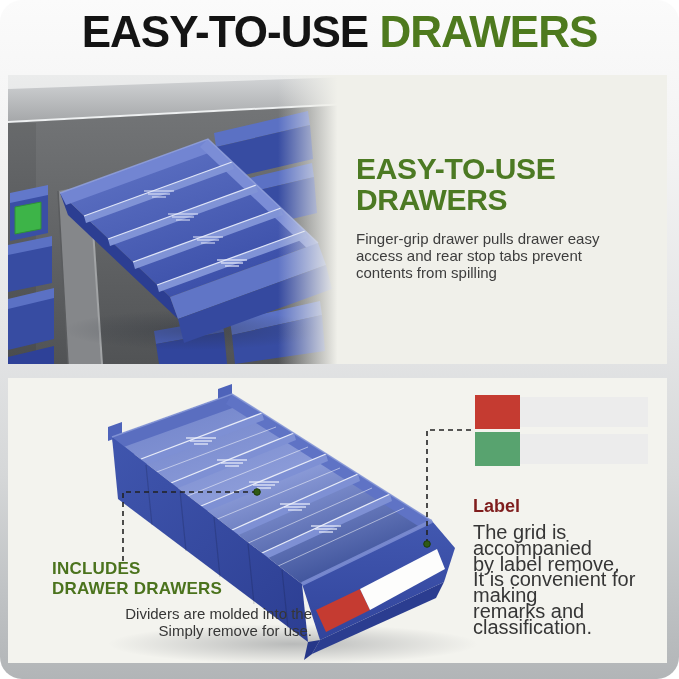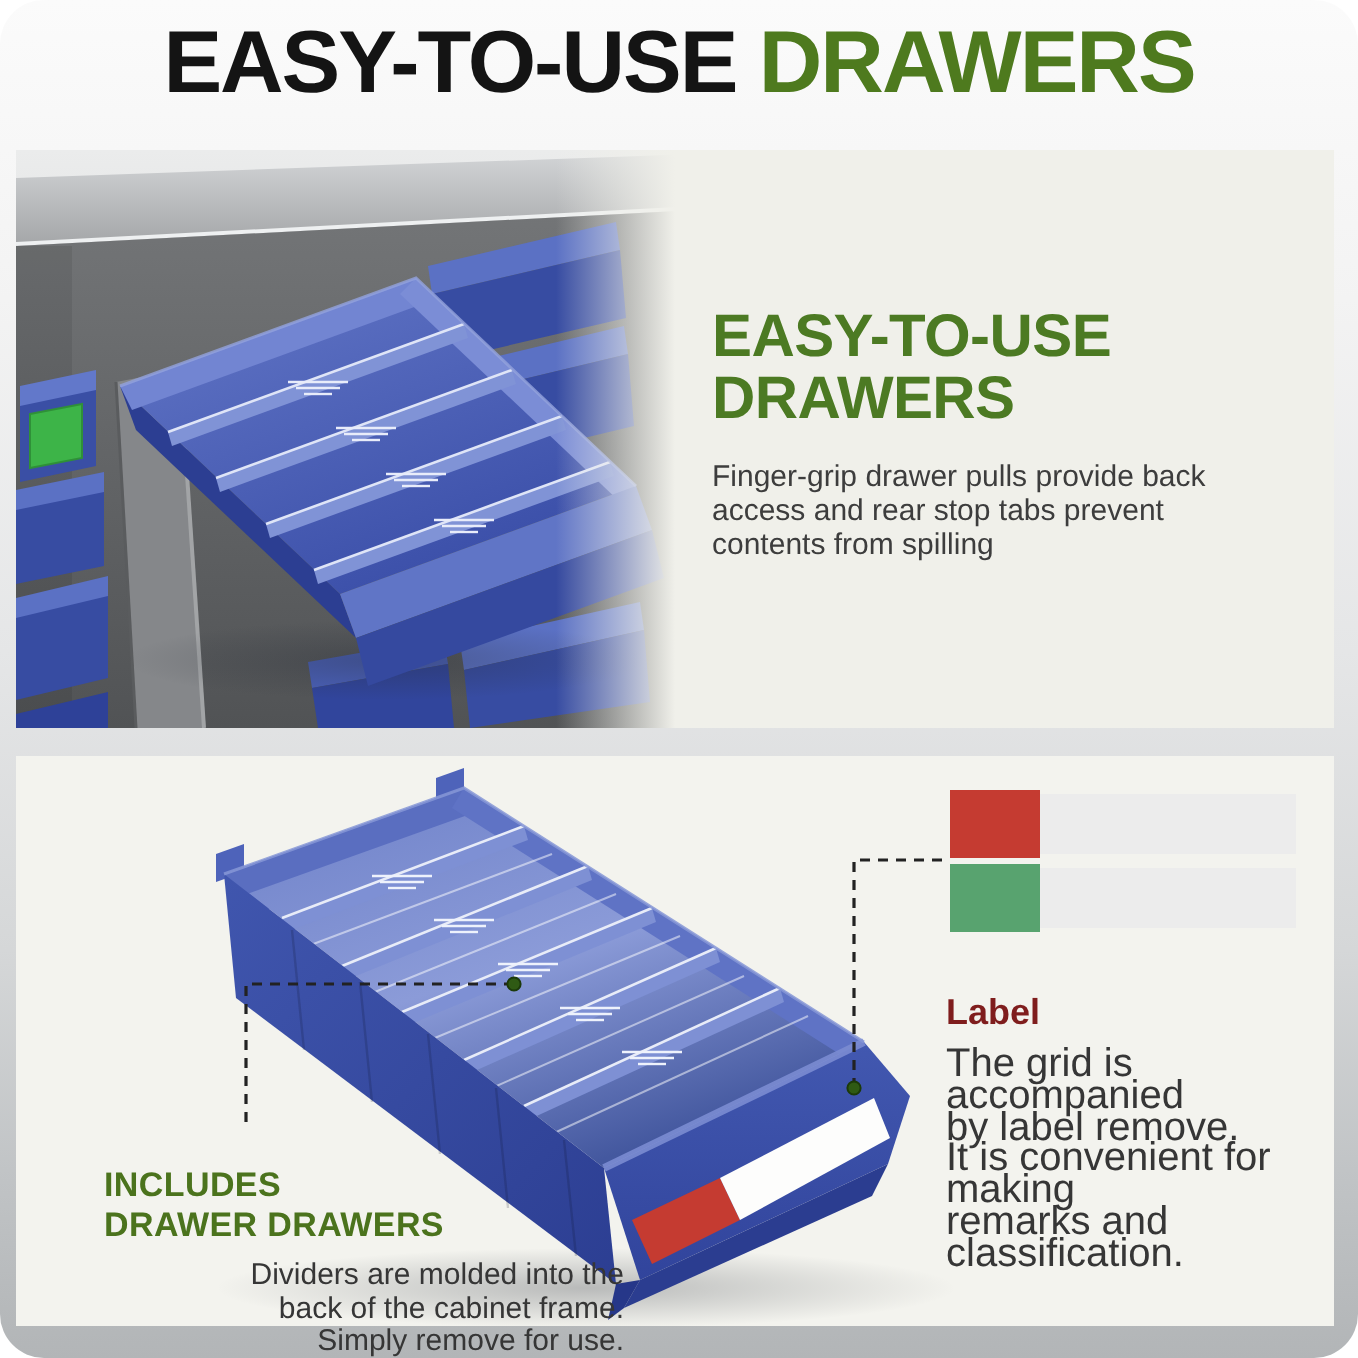--- a/index.html
+++ b/index.html
@@ -31,21 +31,21 @@
   }
   .upper-text { position:absolute; left:348px; top:78px; width:300px; }
   .upper-heading { font-size:30px; line-height:31px; font-weight:700; letter-spacing:-0.3px; color:#4c7a23; }
   .upper-body { margin-top:15px; font-size:15px; line-height:17px; color:#3d3d3d; }
   
   .lower-svg { position:absolute; left:0; top:0; }
   .swatches { position:absolute; left:467px; top:17px; }
   .swatch-row { display:flex; align-items:center; margin-bottom:3px; }
   .swatch-square { width:45px; height:34px; flex:0 0 auto; }
   .swatch-strip  { width:128px; height:30px; background:#ececec; }
-  .divider-text { position:absolute; left:44px; top:181px; width:260px;margin-top:24px; }
+  .divider-text { position:absolute; left:44px; top:181px; width:260px; }
   .note-heading { font-size:17px; line-height:20px; font-weight:700; color:#4b731d; letter-spacing:0.2px; }
   .note-body { margin-top:7px; font-size:15px; line-height:16.5px; color:#363636;text-align:right; }
   .label-text { position:absolute; left:465px; top:118px; width:190px; }
   .label-heading { font-size:18px; line-height:20px; font-weight:700; color:#7f1d1d; }
   .label-body { margin-top:9px; font-size:20px; line-height:15.8px; color:#363636; }
 </style>
 </head>
 <body>
 
 <div class="page">
@@ -159,21 +159,21 @@
       </svg>
       <div class="photo-fade"></div>
     </div>
 
     <div class="upper-text">
       <div class="upper-heading">
         <div>EASY-TO-USE</div>
         <div>DRAWERS</div>
       </div>
       <div class="upper-body">
-        <div>Finger-grip drawer pulls provide back</div>
+        <div>Finger-grip drawer pulls drawer easy</div>
         <div>access and rear stop tabs prevent</div>
         <div>contents from spilling</div>
       </div>
     </div>
   </div>
 
   <div class="panel lower">
     <svg class="lower-svg" width="659" height="285" viewBox="0 0 659 285">
       <defs>
         <linearGradient id="gLeftWall" x1="0" y1="0" x2="1" y2="1">
@@ -284,21 +284,20 @@
       </div>
     </div>
 
     <div class="divider-text">
       <div class="note-heading">
         <div>INCLUDES</div>
         <div>DRAWER DRAWERS</div>
       </div>
       <div class="note-body">
         <div>Dividers are molded into the</div>
-        <div>back of the cabinet frame.</div>
         <div>Simply remove for use.</div>
       </div>
     </div>
 
     <div class="label-text">
       <div class="label-heading">Label</div>
       <div class="label-body">
         <div>The grid is accompanied</div>
         <div>by label remove.</div>
         <div>It is convenient for making</div>

